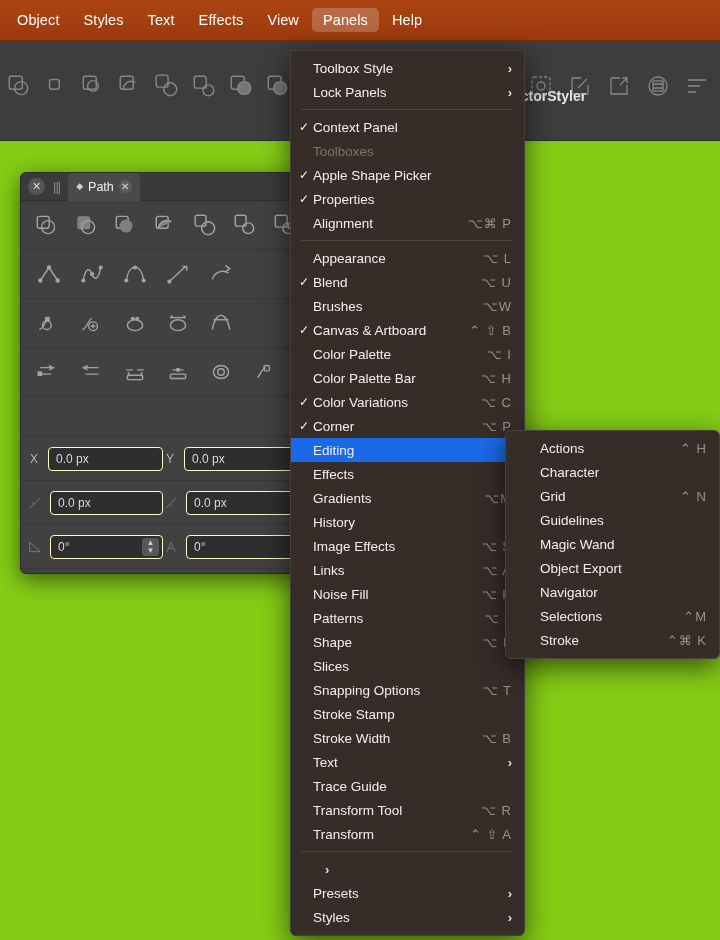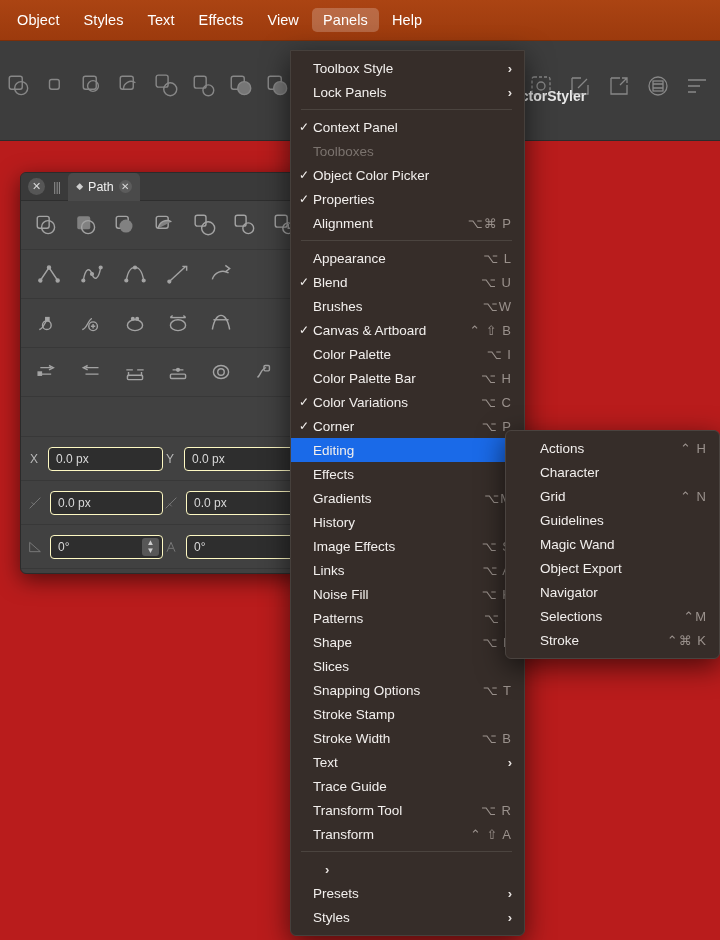--- a/index.html
+++ b/index.html
@@ -2,21 +2,21 @@
 <html><head>
 <meta charset="utf-8">
 <style>
   * { box-sizing: border-box; margin: 0; padding: 0; }
   html, body {
     width: 720px; height: 940px;
     background: #222222;
     font-family: "Liberation Sans", sans-serif;
     overflow: hidden;
   }
-  #app { position: relative; width: 720px; height: 940px; background: #b91c1c; }
+  #app { position: relative; width: 720px; height: 940px; background: #84cc16; }
 
   
   .menubar {
     position: absolute; top: 0; left: 0; width: 720px; height: 41px;
     background: linear-gradient(#ab4413, #9c3a0d);
     display: flex; align-items: center; padding-left: 6px; gap: 2px;
     border-bottom: 1px solid #7d2e08;
   }
   .menubar-item {
     color: #ffffff; font-size: 14.5px; padding: 4px 11px; border-radius: 5px;
@@ -491,21 +491,21 @@
       <div class="mi">
         <span class="check">✓</span>
         <span class="label">Context Panel</span>
       </div>
       <div class="mi disabled">
         <span class="check"></span>
         <span class="label">Toolboxes</span>
       </div>
       <div class="mi">
         <span class="check">✓</span>
-        <span class="label">Object Color Picker</span>
+        <span class="label">Apple Shape Picker</span>
       </div>
       <div class="mi">
         <span class="check">✓</span>
         <span class="label">Properties</span>
       </div>
       <div class="mi">
         <span class="check"></span>
         <span class="label">Alignment</span>
         <span class="short">⌥⌘ P</span>
       </div>

